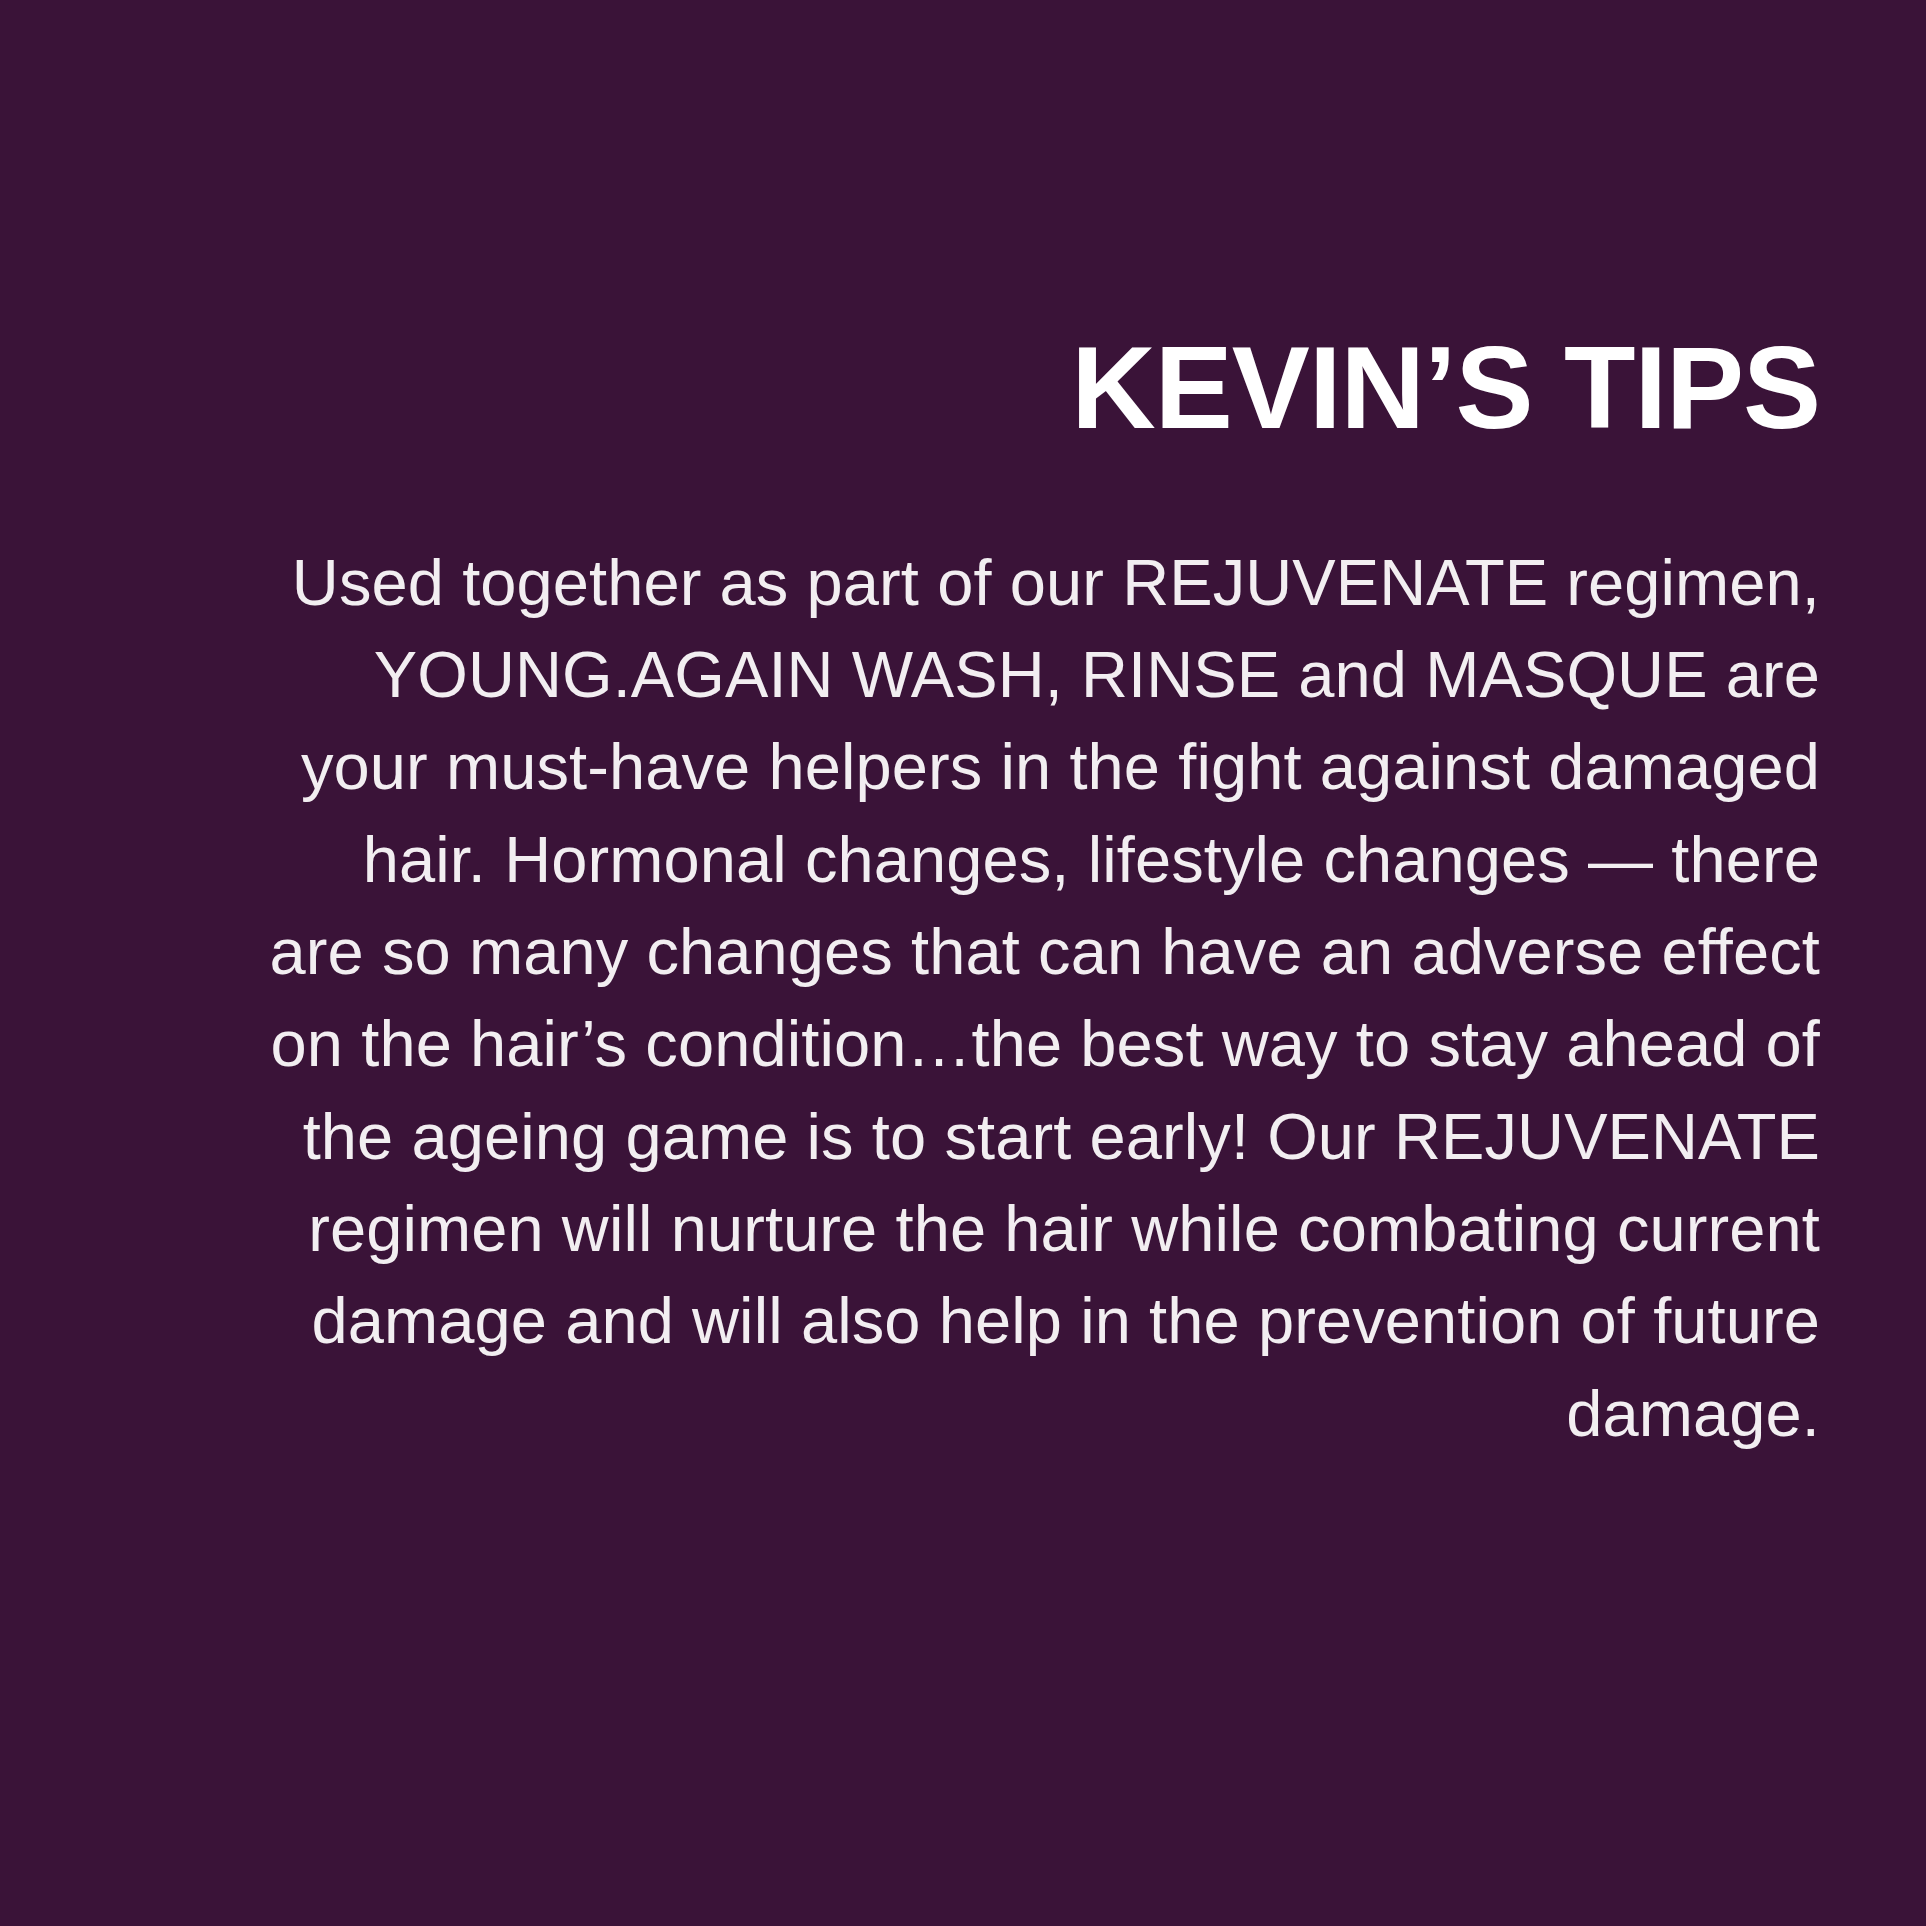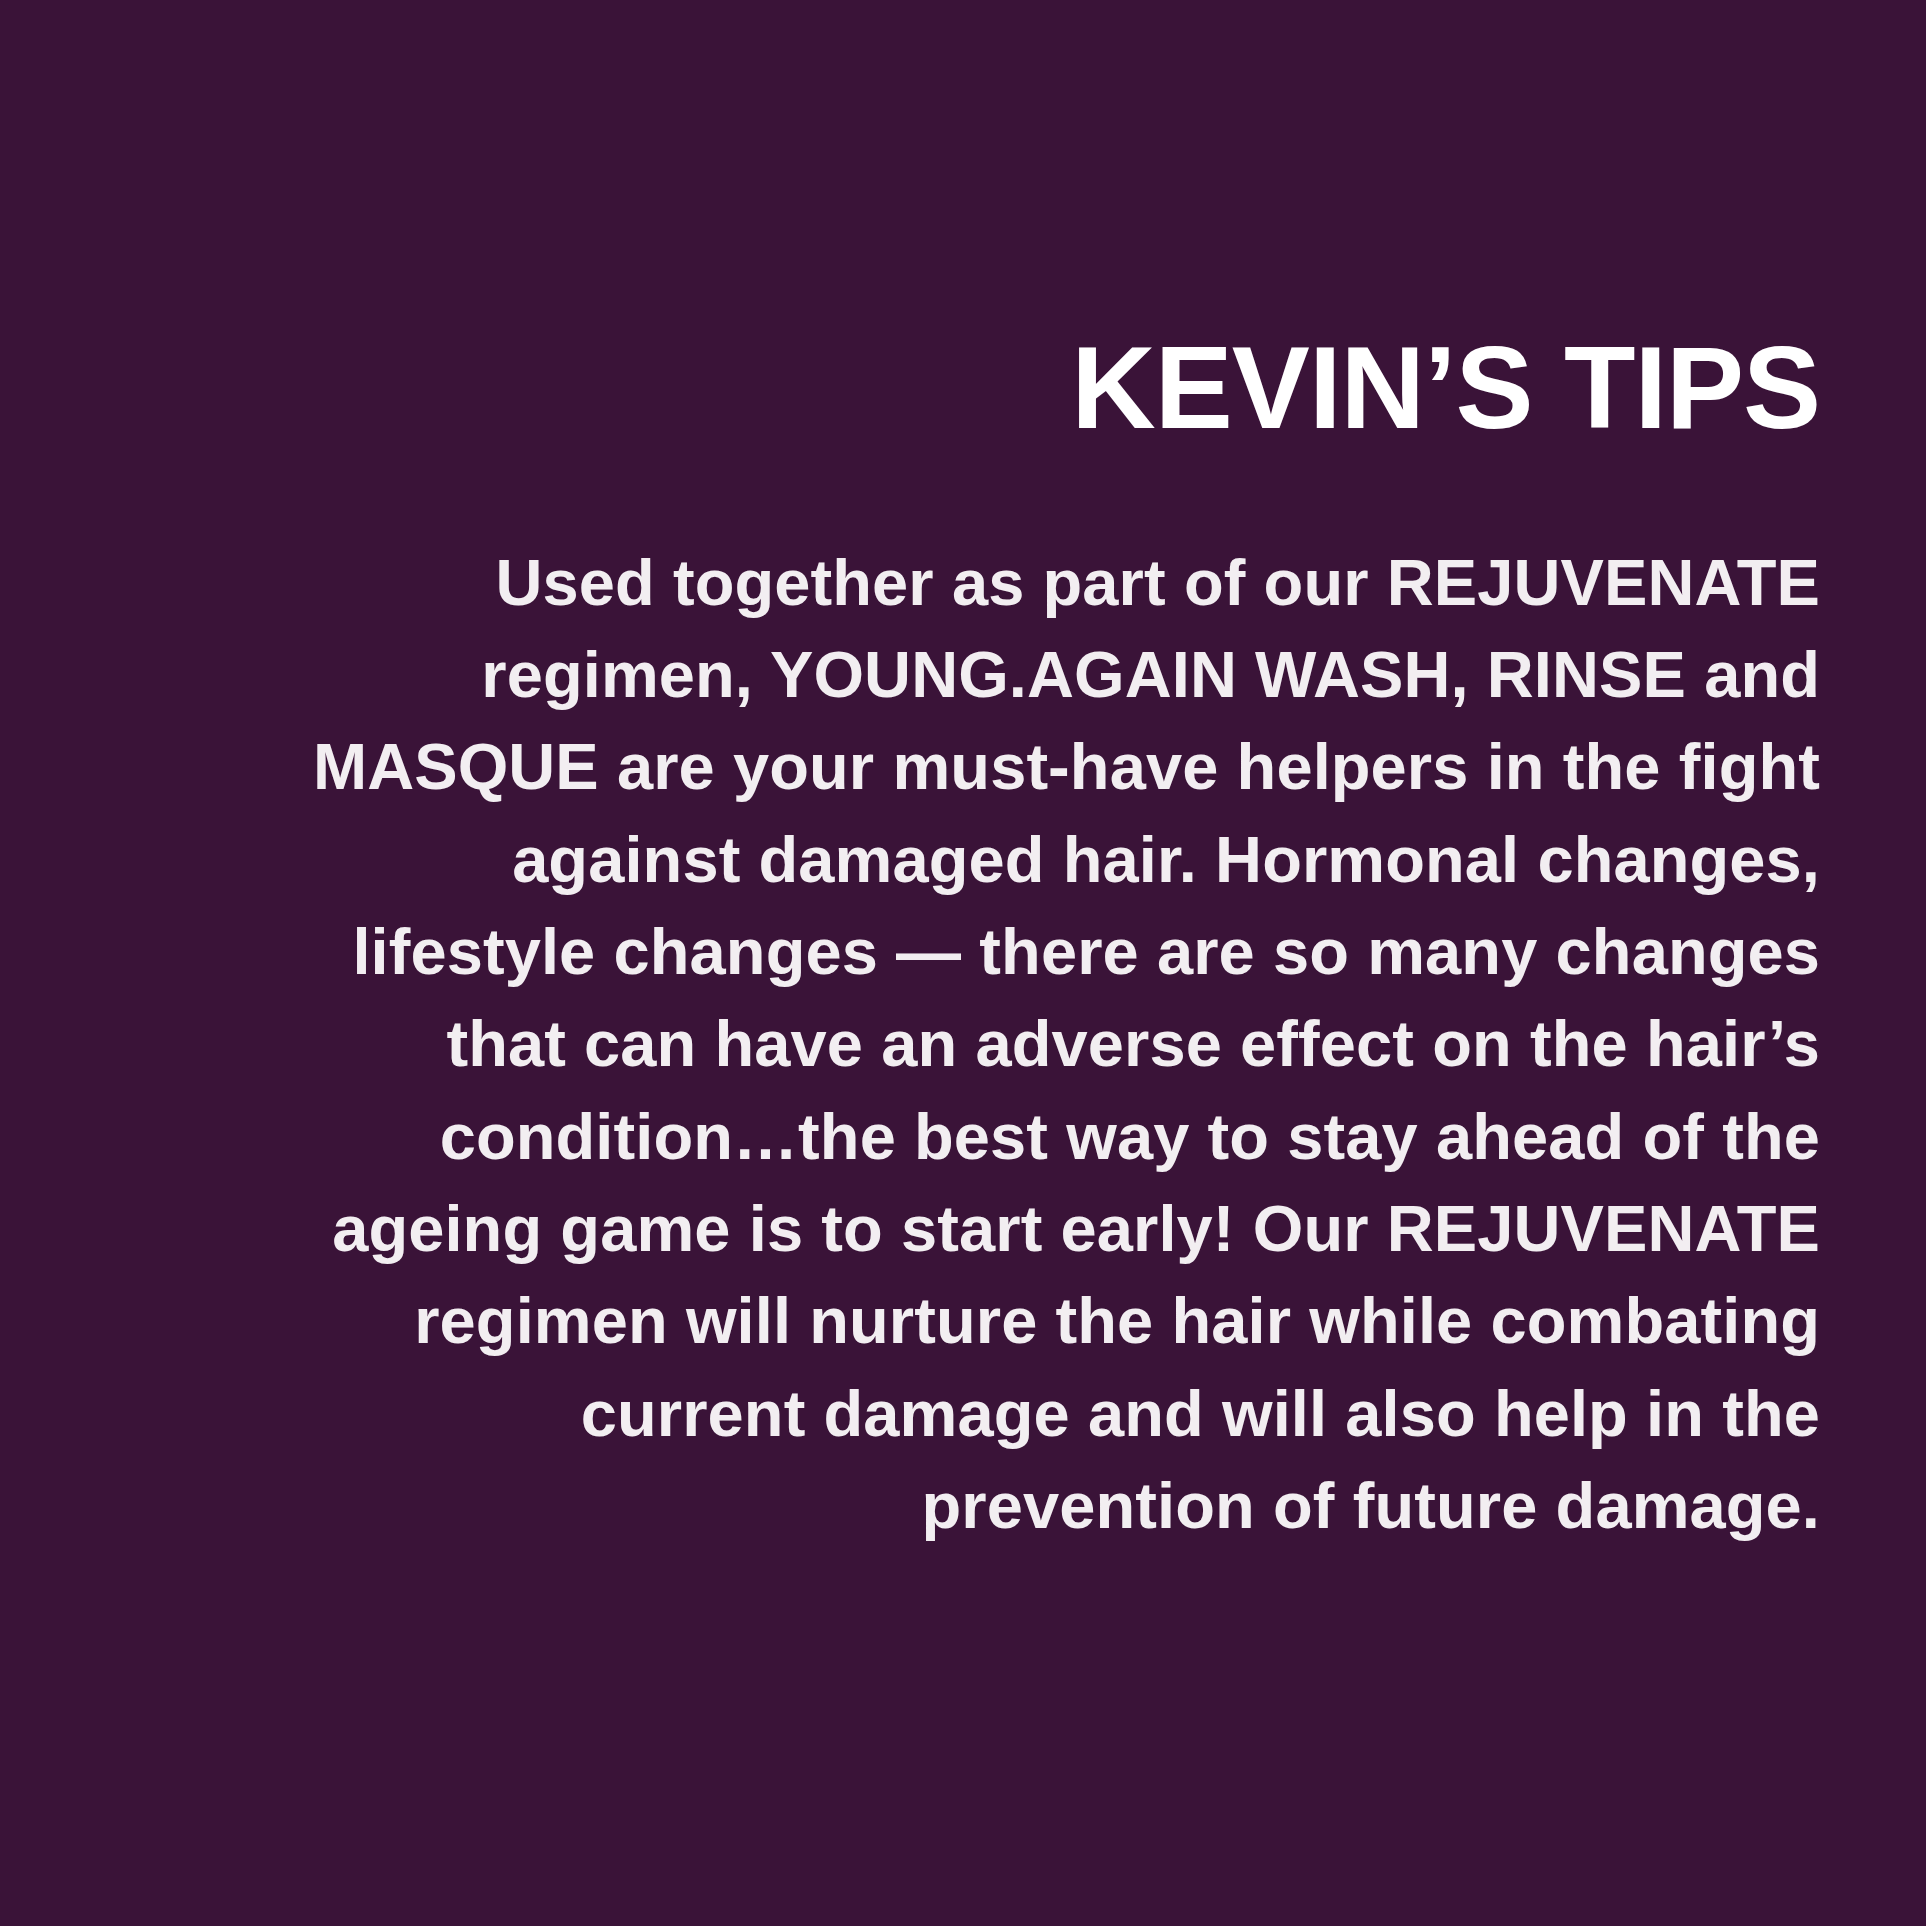--- a/index.html
+++ b/index.html
@@ -31,21 +31,21 @@
     font-size: 117px;
     line-height: 1.05;
     letter-spacing: -1px;
     text-align: right;
     margin: 0;
     width: 100%;
   }
   .body-copy {
     color: #f2eef1;
     font-family: "Liberation Sans", sans-serif;
-    font-weight: 700;
+    font-weight: 400;
     font-size: 65px;
     line-height: 1.42;
     text-align: right;
     margin: 87px 0 0 0;
     width: 1564px;
     max-width: 100%;
     letter-spacing: 0.1px;
   }
 </style>
 </head>

